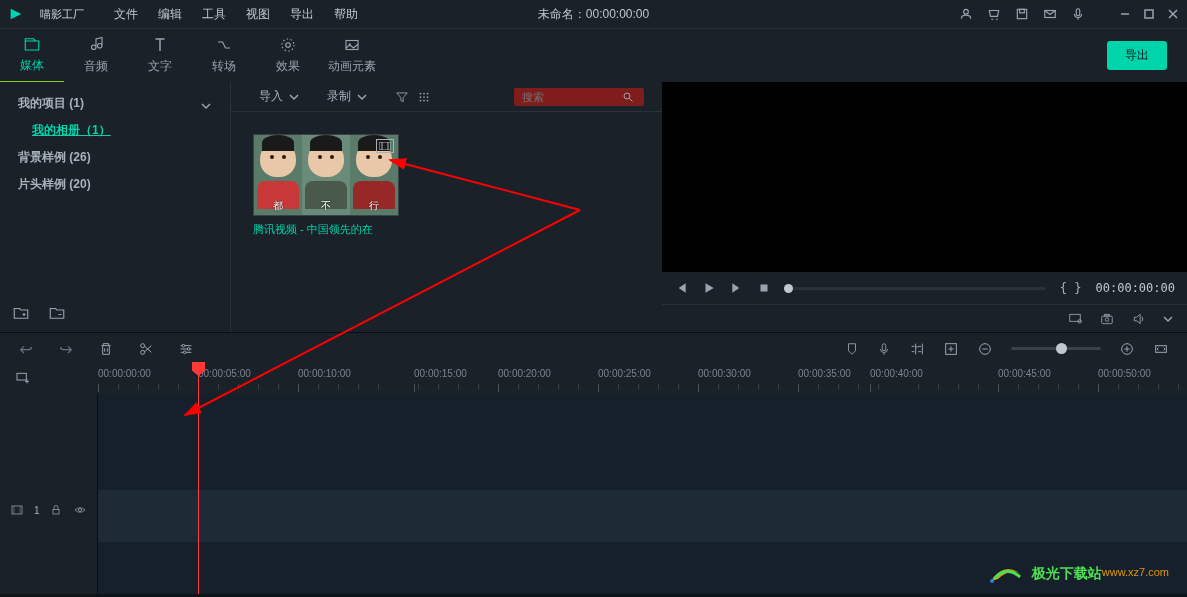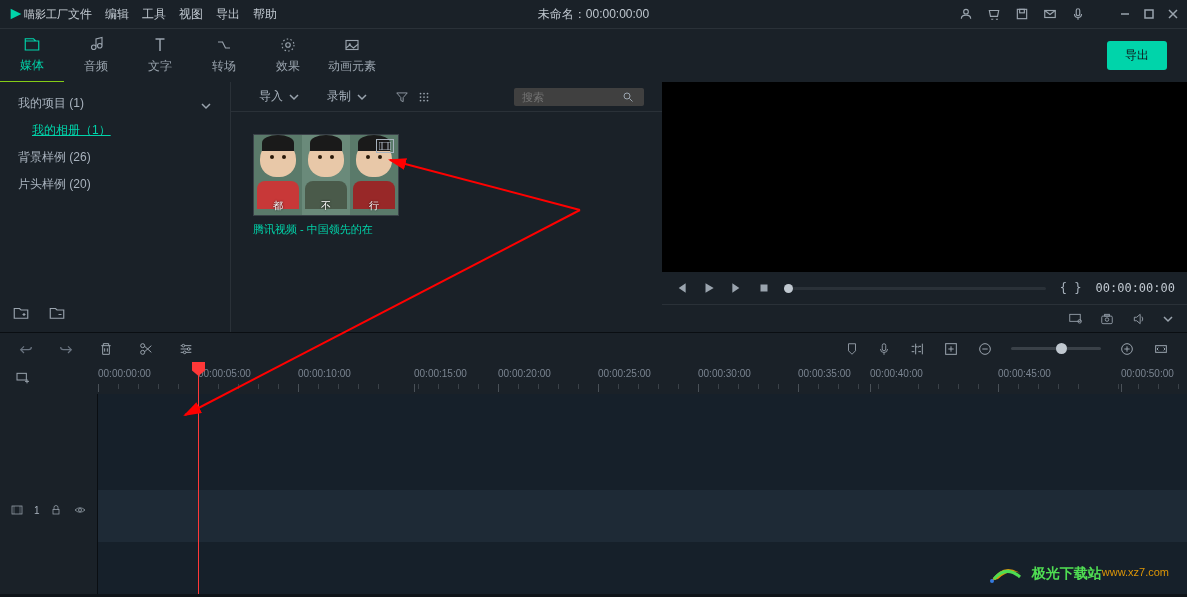--- a/index.html
+++ b/index.html
@@ -1,51 +1,51 @@
 <!DOCTYPE html>
 <html><head>
 <meta charset="utf-8">
 <style>
 * { margin: 0; padding: 0; box-sizing: border-box; font-family: "Microsoft YaHei", sans-serif; }
 body { background: #0f1419; color: #a8b2bd; font-size: 12px; width: 1187px; height: 597px; overflow: hidden; position: relative; }
 
 
 .titlebar { height: 28px; background: #1a2128; display: flex; align-items: center; padding: 0 8px; }
-.logo { display: flex; align-items: center; gap: 0; }
+.logo { display: flex; align-items: center; gap: 16px; }
 .logo-icon { width: 16px; height: 16px; }
 .logo-text { color: #d0d6dc; font-size: 11px; }
-.menu { display: flex; gap: 13px; }
+.menu { display: flex; gap: 20px; margin-left: 30px; }
 .menu span { cursor: pointer; color: #c0c8d0; }
 .title-center { position: absolute; left: 50%; transform: translateX(-50%); color: #c0c8d0; }
 .title-right { margin-left: auto; display: flex; gap: 14px; align-items: center; }
 .title-right svg, .title-right span { cursor: pointer; color: #9aa4ae; }
 .win-controls { display: flex; gap: 12px; margin-left: 20px; }
 
 
 .tabbar { height: 54px; background: #1a2128; display: flex; align-items: center; border-top: 1px solid #2a3138; }
 .tab { width: 64px; height: 54px; display: flex; flex-direction: column; align-items: center; justify-content: center; gap: 4px; cursor: pointer; color: #9aa4ae; }
 .tab.active { color: #00d4aa; border-bottom: 2px solid #84cc16; }
 .tab-icon { width: 18px; height: 18px; }
 .export-btn { margin-left: auto; margin-right: 20px; background: #00d4aa; color: #0f1419; padding: 6px 18px; border-radius: 3px; cursor: pointer; font-weight: 500; }
 
 
 .main-row { display: flex; height: 250px; }
 
 
 .sidebar { width: 230px; background: #1a2128; padding: 8px 0; position: relative; }
-.side-item { padding: 5px 18px; cursor: pointer; display: flex; align-items: flex-end; justify-content: space-between; }
+.side-item { padding: 5px 18px; cursor: pointer; display: flex; align-items: flex-end; justify-content: space-between; font-weight: bold; }
 .side-item.active { color: #00d4aa; text-decoration: underline; }
 .side-item.indent { padding-left: 32px; }
 .side-bottom { position: absolute; bottom: 10px; left: 12px; display: flex; gap: 18px; }
 
 
 .media-panel { flex: 1; background: #1a2128; border-left: 1px solid #2a3138; }
 .media-toolbar { height: 30px; display: flex; align-items: center; gap: 8px; padding: 0 18px; border-bottom: 1px solid #2a3138; }
 .mt-btn { display: flex; align-items: center; gap: 6px; cursor: pointer; padding: 0 10px; }
-.search-box { margin-left: auto; display: flex; align-items: center; background: #404040; padding: 3px 8px; border-radius: 2px; width: 130px; }
+.search-box { margin-left: auto; display: flex; align-items: center; background: #7f1d1d; padding: 3px 8px; border-radius: 2px; width: 130px; }
 .search-box input { background: transparent; border: none; outline: none; color: #a8b2bd; width: 100px; font-size: 11px; }
 .media-grid { padding: 22px; display: flex; gap: 12px; }
 .media-item { width: 146px; cursor: pointer; }
 .thumb { width: 146px; height: 82px; background: #2a3138; position: relative; border: 1px solid #3a4148; display: flex; }
 .thumb-part { flex: 1; display: flex; flex-direction: column; align-items: center; justify-content: flex-end; padding-bottom: 6px; position: relative; }
 .face { width: 36px; height: 36px; background: #e8c8a8; border-radius: 50% 50% 45% 45%; position: relative; margin-bottom: 4px; }
 .face::before, .face::after { content: ''; position: absolute; width: 4px; height: 4px; background: #2a1a0a; border-radius: 50%; top: 14px; }
 .face::before { left: 10px; } .face::after { right: 10px; }
 .hair { position: absolute; top: -6px; left: 2px; right: 2px; height: 16px; background: #1a1a1a; border-radius: 50% 50% 0 0; }
 .body-r { width: 42px; height: 28px; background: #c83838; border-radius: 8px 8px 0 0; }
@@ -449,21 +449,21 @@
       <div class="tick" style="left: 772px;">00:00:40:00</div>
       <div class="subtick" style="left: 820px;"></div>
       <div class="subtick" style="left: 840px;"></div>
       <div class="subtick" style="left: 860px;"></div>
       <div class="subtick" style="left: 880px;"></div>
       <div class="tick" style="left: 900px;">00:00:45:00</div>
       <div class="subtick" style="left: 920px;"></div>
       <div class="subtick" style="left: 940px;"></div>
       <div class="subtick" style="left: 960px;"></div>
       <div class="subtick" style="left: 980px;"></div>
-      <div class="tick" style="left: 1000px; margin-left: 23px;">00:00:50:00</div>
+      <div class="tick" style="left: 1000px;">00:00:50:00</div>
       <div class="subtick" style="left: 1020px;"></div>
       <div class="subtick" style="left: 1040px;"></div>
       <div class="subtick" style="left: 1060px;"></div>
       <div class="subtick" style="left: 1080px;"></div>
     </div>
 </div>
 
 <div class="tl-tracks">
   <div class="track-headers">
     <div class="track-header-row">

